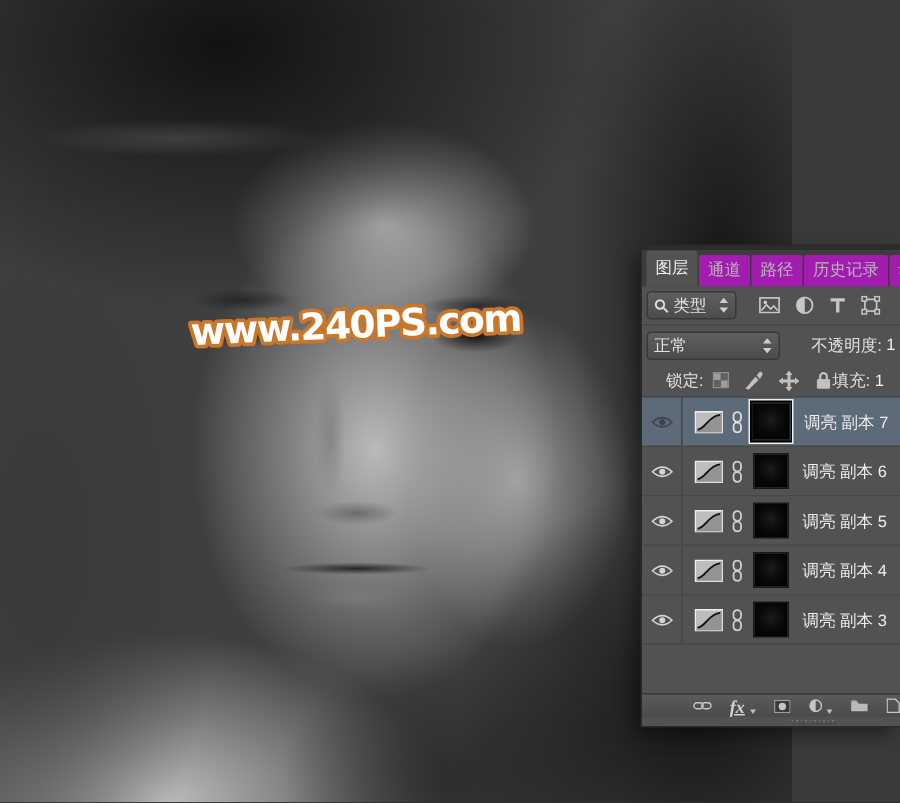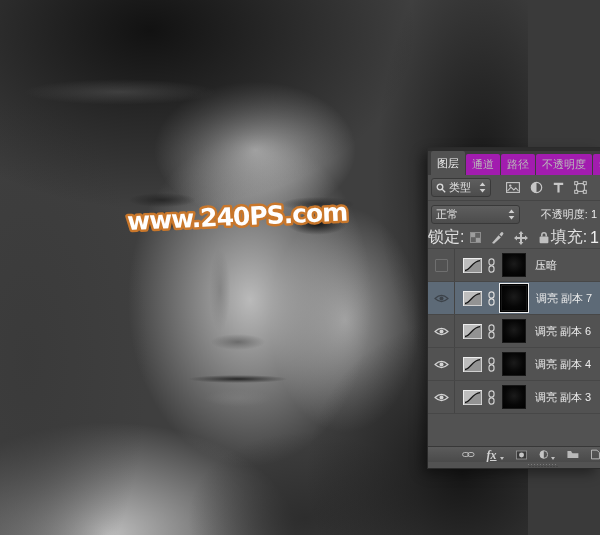--- a/index.html
+++ b/index.html
@@ -29,21 +29,21 @@
       radial-gradient(ellipse 100px 150px at 345px 320px, rgba(165,165,165,.9), rgba(165,165,165,0) 75%);
   }
 
   
   .watermark{position:absolute;left:124px;top:196px;transform:rotate(-2.5deg);}
   .watermark text{font-family:"DejaVu Sans","Liberation Sans",sans-serif;font-weight:bold;
     font-size:25px;letter-spacing:-1px;fill:#ffffff;stroke:#c9772b;stroke-width:5px;
     stroke-linejoin:round;paint-order:stroke fill;}
 
   
-  .panel{position:absolute;left:428px;top:148px;width:172px;height:320px;background:#525252;
+  .panel{position:absolute;left:428px;top:164px;width:172px;height:320px;background:#525252;
          box-shadow:0 0 0 1px #2a2a2a,-5px 5px 12px rgba(0,0,0,.45);
          display:flex;flex-direction:column;overflow:hidden;color:#e0e0e0;}
   .panel *{box-sizing:border-box;}
   .top-edge{height:3px;background:#2c2c2c;flex:none;}
 
   .tabbar{height:24px;flex:none;background:#3c3c3c;display:flex;align-items:flex-end;padding-left:3px;}
   .tab{height:21px;line-height:21px;padding:0 6px;font-size:11px;color:#b9b9b9;background:#a21caf;
        margin-right:1px;border-radius:2px 2px 0 0;white-space:nowrap;}
   .tab.active{height:24px;line-height:24px;background:#525252;color:#efefef;}
 
@@ -54,22 +54,22 @@
               border-bottom:1px solid #454545;}
   .kind-select{width:60px;gap:3px;}
   .kind-label{flex:1;white-space:nowrap;overflow:hidden;}
   .filter-icons{display:flex;align-items:center;gap:10px;margin-left:15px;}
 
   .blend-row{height:26px;flex:none;display:flex;align-items:center;padding:0 3px;}
   .blend-select{width:116px;justify-content:space-between;}
   .op-label{margin-left:21px;font-size:11px;white-space:nowrap;}
   .op-val{margin-left:3px;font-size:11px;color:#f0f0f0;}
 
-  .lock-row{height:22px;flex:none;display:flex;align-items:center;padding:0 0;
-            border-bottom:1px solid #464646;font-size:16px;}
+  .lock-row{height:22px;flex:none;display:flex;align-items:center;padding:0 16px;
+            border-bottom:1px solid #464646;font-size:11px;}
   .lock-label{white-space:nowrap;}
   .lock-icons{display:flex;align-items:center;gap:10px;margin-left:6px;}
   .fill-label{margin-left:auto;white-space:nowrap;}
   .fill-val{margin:0 1px 0 3px;color:#f0f0f0;}
 
   .layer-list{flex:1;overflow:hidden;}
   .layer-row{height:33px;display:flex;align-items:center;background:#525252;border-bottom:1px solid #474747;}
   .layer-row.selected{background:#5d6a77;}
   .eye-well{width:27px;align-self:stretch;flex:none;display:flex;align-items:center;justify-content:center;
             border-right:1px solid #444;}
@@ -105,21 +105,21 @@
     <text x="3" y="29">www.240PS.com</text>
   </svg>
 
   <div class="panel">
     <div class="top-edge"></div>
 
     <div class="tabbar">
       <div class="tab active">图层</div>
       <div class="tab">通道</div>
       <div class="tab">路径</div>
-      <div class="tab">不透明度</div>
+      <div class="tab">历史记录</div>
       <div class="tab">动</div>
     </div>
 
     <div class="filter-row">
       <div class="ctl kind-select">
         <svg width="10" height="10" viewBox="0 0 10 10">
           <circle cx="4" cy="4" r="2.8" fill="none" stroke="#dcdcdc" stroke-width="1.3"></circle>
           <line x1="6.2" y1="6.2" x2="9.2" y2="9.2" stroke="#dcdcdc" stroke-width="1.3"></line>
         </svg>
         <span class="kind-label">类型</span>
@@ -184,63 +184,67 @@
           <rect x="1.6" y="5.6" width="8.8" height="6.6" rx="1" fill="#c0c0c0"></rect>
           <path d="M3.8 5.6 V3.9 a2.2 2.2 0 0 1 4.4 0 V5.6" fill="none" stroke="#c0c0c0" stroke-width="1.5"></path>
         </svg>
       </div>
       <span class="fill-label">填充:</span>
       <span class="fill-val">1</span>
     </div>
 
     <div class="layer-list">
 
+
+      <div class="layer-row selected">
+        <div class="eye-well">
+          <svg width="15" height="9" viewBox="0 0 15 9">
+            <path d="M1 4.5 Q7.5 -1.6 14 4.5 Q7.5 10.6 1 4.5 Z" fill="none" stroke="#3c4249" stroke-width="1.1"></path>
+            <circle cx="7.5" cy="4.5" r="2" fill="#3c4249"></circle>
+          </svg>
+        </div>
+        <span class="adj-thumb">
+          <svg width="19" height="15" viewBox="0 0 19 15">
+            <rect x="0.5" y="0.5" width="18" height="14" fill="#bdbdbd" stroke="#ededed"></rect>
+            <path d="M0.5 14.5 L18.5 0.5 L18.5 14.5 Z" fill="rgba(70,70,70,.35)"></path>
+            <path d="M2 12.5 C7.5 12 9 3.5 17 2.6" stroke="#141414" stroke-width="1.3" fill="none"></path>
+          </svg>
+        </span>
+        <span class="chain">
+          <svg width="9" height="15" viewBox="0 0 9 15">
+            <rect x="2" y="0.8" width="5" height="6.4" rx="2.4" fill="none" stroke="#dcdcdc" stroke-width="1.2"></rect>
+            <rect x="2" y="7.8" width="5" height="6.4" rx="2.4" fill="none" stroke="#dcdcdc" stroke-width="1.2"></rect>
+          </svg>
+        </span>
+        <div class="mask-thumb"></div>
+        <span class="layer-name">调亮 副本 7</span>
+      </div>
+
       <div class="layer-row">
         <div class="eye-well">
-          <div class="eye-empty"></div>
+          <svg width="15" height="9" viewBox="0 0 15 9">
+            <path d="M1 4.5 Q7.5 -1.6 14 4.5 Q7.5 10.6 1 4.5 Z" fill="none" stroke="#d4d4d4" stroke-width="1.1"></path>
+            <circle cx="7.5" cy="4.5" r="2" fill="#d4d4d4"></circle>
+          </svg>
         </div>
         <span class="adj-thumb">
           <svg width="19" height="15" viewBox="0 0 19 15">
             <rect x="0.5" y="0.5" width="18" height="14" fill="#bdbdbd" stroke="#ededed"></rect>
             <path d="M0.5 14.5 L18.5 0.5 L18.5 14.5 Z" fill="rgba(70,70,70,.35)"></path>
             <path d="M2 12.5 C7.5 12 9 3.5 17 2.6" stroke="#141414" stroke-width="1.3" fill="none"></path>
           </svg>
         </span>
         <span class="chain">
           <svg width="9" height="15" viewBox="0 0 9 15">
             <rect x="2" y="0.8" width="5" height="6.4" rx="2.4" fill="none" stroke="#cfcfcf" stroke-width="1.2"></rect>
             <rect x="2" y="7.8" width="5" height="6.4" rx="2.4" fill="none" stroke="#cfcfcf" stroke-width="1.2"></rect>
           </svg>
         </span>
         <div class="mask-thumb"></div>
-        <span class="layer-name">压暗</span>
-      </div>
-
-      <div class="layer-row selected">
-        <div class="eye-well">
-          <svg width="15" height="9" viewBox="0 0 15 9">
-            <path d="M1 4.5 Q7.5 -1.6 14 4.5 Q7.5 10.6 1 4.5 Z" fill="none" stroke="#3c4249" stroke-width="1.1"></path>
-            <circle cx="7.5" cy="4.5" r="2" fill="#3c4249"></circle>
-          </svg>
-        </div>
-        <span class="adj-thumb">
-          <svg width="19" height="15" viewBox="0 0 19 15">
-            <rect x="0.5" y="0.5" width="18" height="14" fill="#bdbdbd" stroke="#ededed"></rect>
-            <path d="M0.5 14.5 L18.5 0.5 L18.5 14.5 Z" fill="rgba(70,70,70,.35)"></path>
-            <path d="M2 12.5 C7.5 12 9 3.5 17 2.6" stroke="#141414" stroke-width="1.3" fill="none"></path>
-          </svg>
-        </span>
-        <span class="chain">
-          <svg width="9" height="15" viewBox="0 0 9 15">
-            <rect x="2" y="0.8" width="5" height="6.4" rx="2.4" fill="none" stroke="#dcdcdc" stroke-width="1.2"></rect>
-            <rect x="2" y="7.8" width="5" height="6.4" rx="2.4" fill="none" stroke="#dcdcdc" stroke-width="1.2"></rect>
-          </svg>
-        </span>
-        <div class="mask-thumb"></div>
-        <span class="layer-name">调亮 副本 7</span>
+        <span class="layer-name">调亮 副本 6</span>
       </div>
 
       <div class="layer-row">
         <div class="eye-well">
           <svg width="15" height="9" viewBox="0 0 15 9">
             <path d="M1 4.5 Q7.5 -1.6 14 4.5 Q7.5 10.6 1 4.5 Z" fill="none" stroke="#d4d4d4" stroke-width="1.1"></path>
             <circle cx="7.5" cy="4.5" r="2" fill="#d4d4d4"></circle>
           </svg>
         </div>
         <span class="adj-thumb">
@@ -250,23 +254,22 @@
             <path d="M2 12.5 C7.5 12 9 3.5 17 2.6" stroke="#141414" stroke-width="1.3" fill="none"></path>
           </svg>
         </span>
         <span class="chain">
           <svg width="9" height="15" viewBox="0 0 9 15">
             <rect x="2" y="0.8" width="5" height="6.4" rx="2.4" fill="none" stroke="#cfcfcf" stroke-width="1.2"></rect>
             <rect x="2" y="7.8" width="5" height="6.4" rx="2.4" fill="none" stroke="#cfcfcf" stroke-width="1.2"></rect>
           </svg>
         </span>
         <div class="mask-thumb"></div>
-        <span class="layer-name">调亮 副本 6</span>
-      </div>
-
+        <span class="layer-name">调亮 副本 5</span>
+      </div>
 
       <div class="layer-row">
         <div class="eye-well">
           <svg width="15" height="9" viewBox="0 0 15 9">
             <path d="M1 4.5 Q7.5 -1.6 14 4.5 Q7.5 10.6 1 4.5 Z" fill="none" stroke="#d4d4d4" stroke-width="1.1"></path>
             <circle cx="7.5" cy="4.5" r="2" fill="#d4d4d4"></circle>
           </svg>
         </div>
         <span class="adj-thumb">
           <svg width="19" height="15" viewBox="0 0 19 15">

